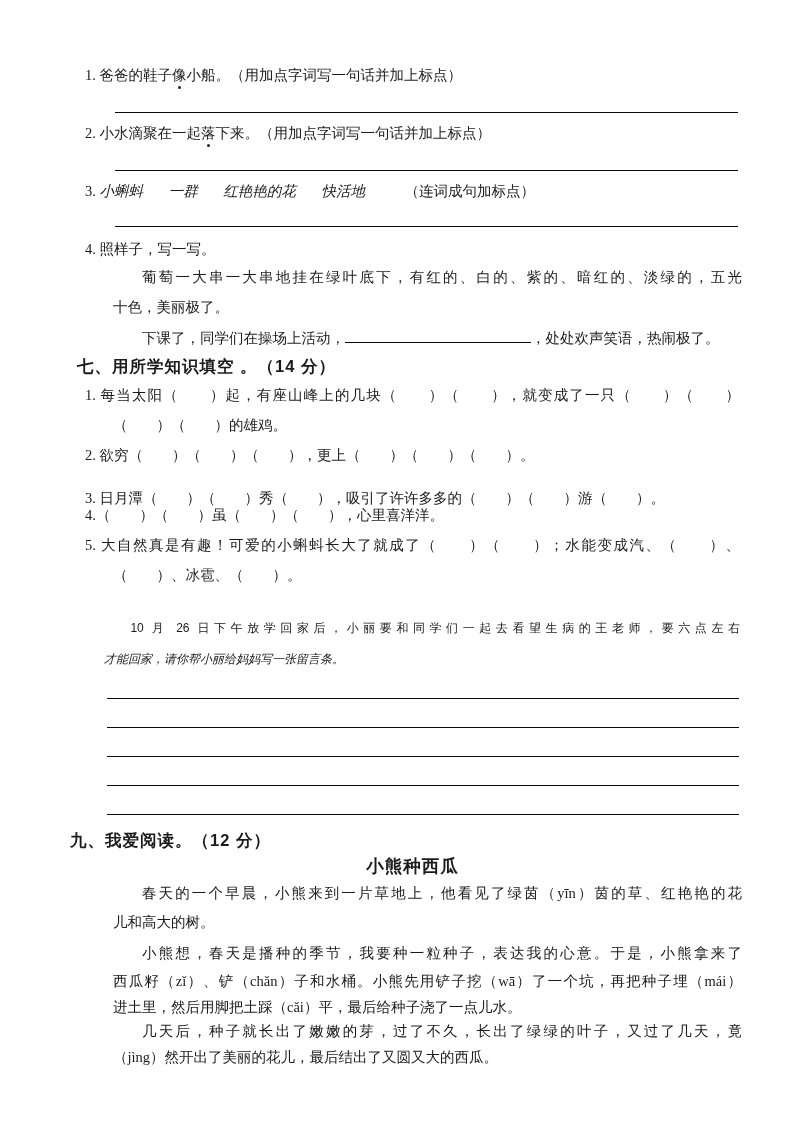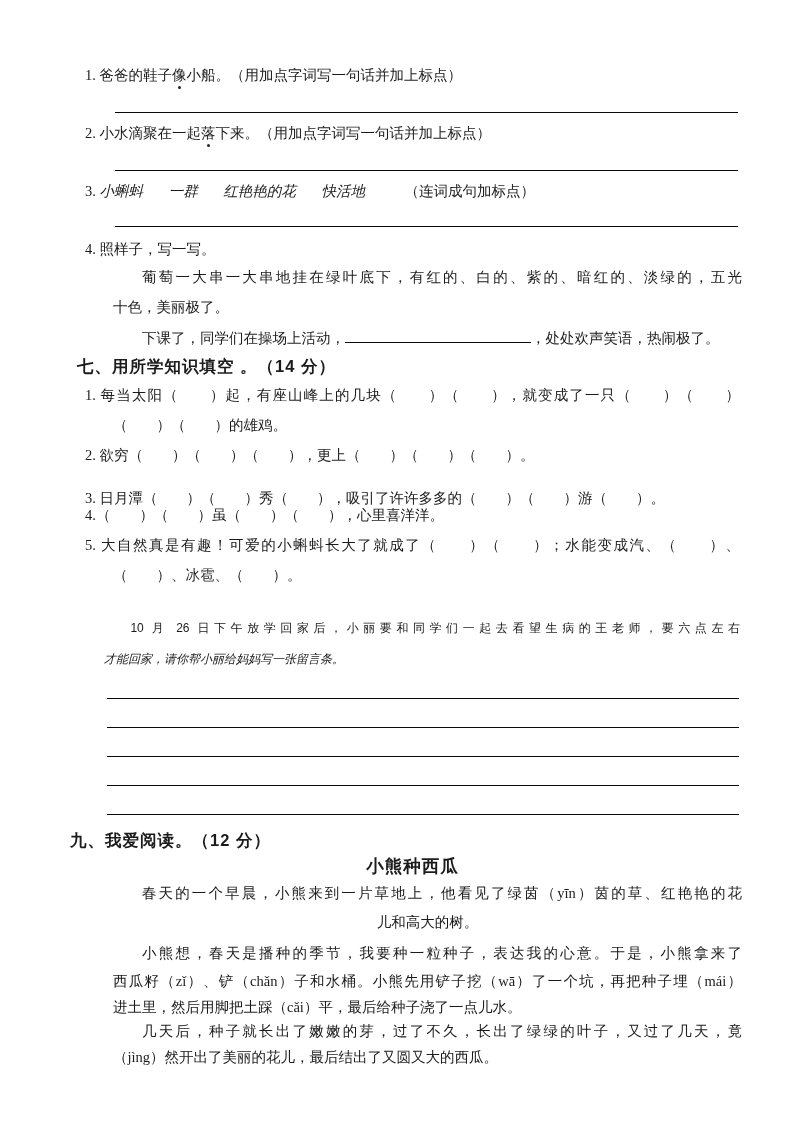--- a/index.html
+++ b/index.html
@@ -106,20 +106,20 @@
   <div class="abs rule" style="top:698px;left:107px;width:632px;"></div>
   <div class="abs rule" style="top:727px;left:107px;width:632px;"></div>
   <div class="abs rule" style="top:756px;left:107px;width:632px;"></div>
   <div class="abs rule" style="top:785px;left:107px;width:632px;"></div>
   <div class="abs rule" style="top:814px;left:107px;width:632px;"></div>
 
   <div class="abs sec-head" style="top:830px;left:70px;">九、我爱阅读。（12 分）</div>
   <div class="abs passage-title" style="top:856px;left:85px;width:655px;">小熊种西瓜</div>
 
   <div class="abs serif fill indent2" style="top:884px;left:113px;width:629px;">春天的一个早晨，小熊来到一片草地上，他看见了绿茵（yīn）茵的草、红艳艳的花</div>
-  <div class="abs serif" style="top:913px;left:113px;width:629px;text-align:center;">儿和高大的树。</div>
+  <div class="abs serif" style="top:913px;left:113px;width:629px;">儿和高大的树。</div>
   <div class="abs serif fill indent2" style="top:944px;left:113px;width:629px;">小熊想，春天是播种的季节，我要种一粒种子，表达我的心意。于是，小熊拿来了</div>
   <div class="abs serif fill" style="top:972px;left:113px;width:629px;">西瓜籽（zǐ）、铲（chǎn）子和水桶。小熊先用铲子挖（wā）了一个坑，再把种子埋（mái）</div>
   <div class="abs serif" style="top:998px;left:113px;width:629px;">进土里，然后用脚把土踩（cǎi）平，最后给种子浇了一点儿水。</div>
   <div class="abs serif fill indent2" style="top:1022px;left:113px;width:629px;">几天后，种子就长出了嫩嫩的芽，过了不久，长出了绿绿的叶子，又过了几天，竟</div>
   <div class="abs serif" style="top:1048px;left:113px;width:629px;">（jìng）然开出了美丽的花儿，最后结出了又圆又大的西瓜。</div>
 
 </div>
 
 </body></html>

